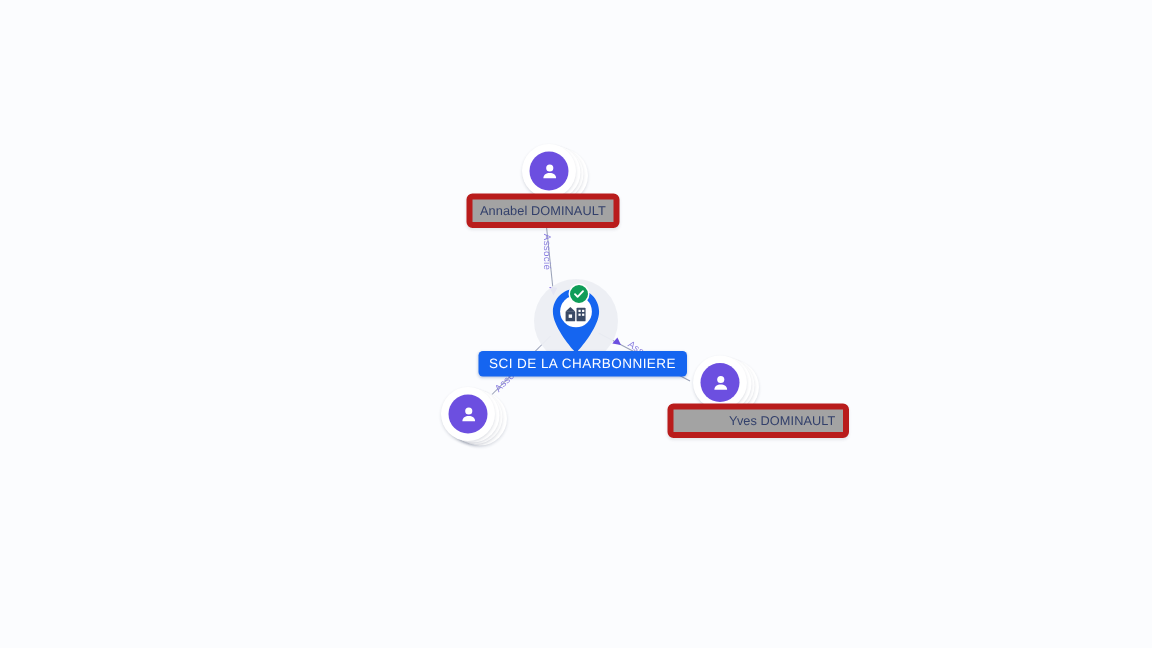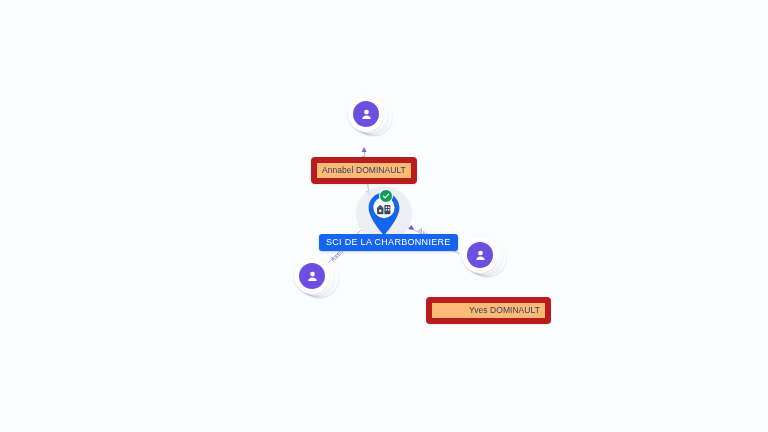--- a/index.html
+++ b/index.html
@@ -66,30 +66,29 @@
     background: #6c4fe0;
     display: flex;
     align-items: center;
     justify-content: center;
   }
   .avatar-circle svg { display: block; }
 
   
   .name-chip {
     position: absolute;
-    background: #fdba74;
-    border: 6px solid #b91c1c;
+    background: #a3a3a3;
+    border: 4px solid #b91c1c;
     border-radius: 4px;
     padding: 2px 5px 3px 5px;
     font-size: 8.5px;
     color: #33406b;
     white-space: nowrap;
     box-shadow: 0 1px 2px rgba(40,50,80,0.10);
     letter-spacing: 0.05px;
-    margin-top: 28px;
   }
 
   
   #company-node {
     position: absolute;
     width: 56px;
     height: 56px;
   }
   .halo {
     position: absolute;
@@ -182,21 +181,21 @@
     <div class="stack-card c1"></div>
     <div class="stack-card c0">
       <div class="avatar-circle">
         <svg width="15" height="15" viewBox="0 0 24 24">
           <circle cx="12" cy="8" r="3.8" fill="#ffffff"></circle>
           <path d="M5.2 19c0-3.6 3.1-5.6 6.8-5.6s6.8 2 6.8 5.6z" fill="#ffffff"></path>
         </svg>
       </div>
     </div>
   </div>
-  <div class="name-chip" style="left:426px; top:269px;padding-left:37px;">Yves DOMINAULT</div>
+  <div class="name-chip" style="left:445px; top:269px;padding-left:37px;">Yves DOMINAULT</div>
 
   <div class="person-node" style="left:294px; top:258px;">
     <div class="stack-card c3"></div>
     <div class="stack-card c2"></div>
     <div class="stack-card c1"></div>
     <div class="stack-card c0">
       <div class="avatar-circle">
         <svg width="15" height="15" viewBox="0 0 24 24">
           <circle cx="12" cy="8" r="3.8" fill="#ffffff"></circle>
           <path d="M5.2 19c0-3.6 3.1-5.6 6.8-5.6s6.8 2 6.8 5.6z" fill="#ffffff"></path>

